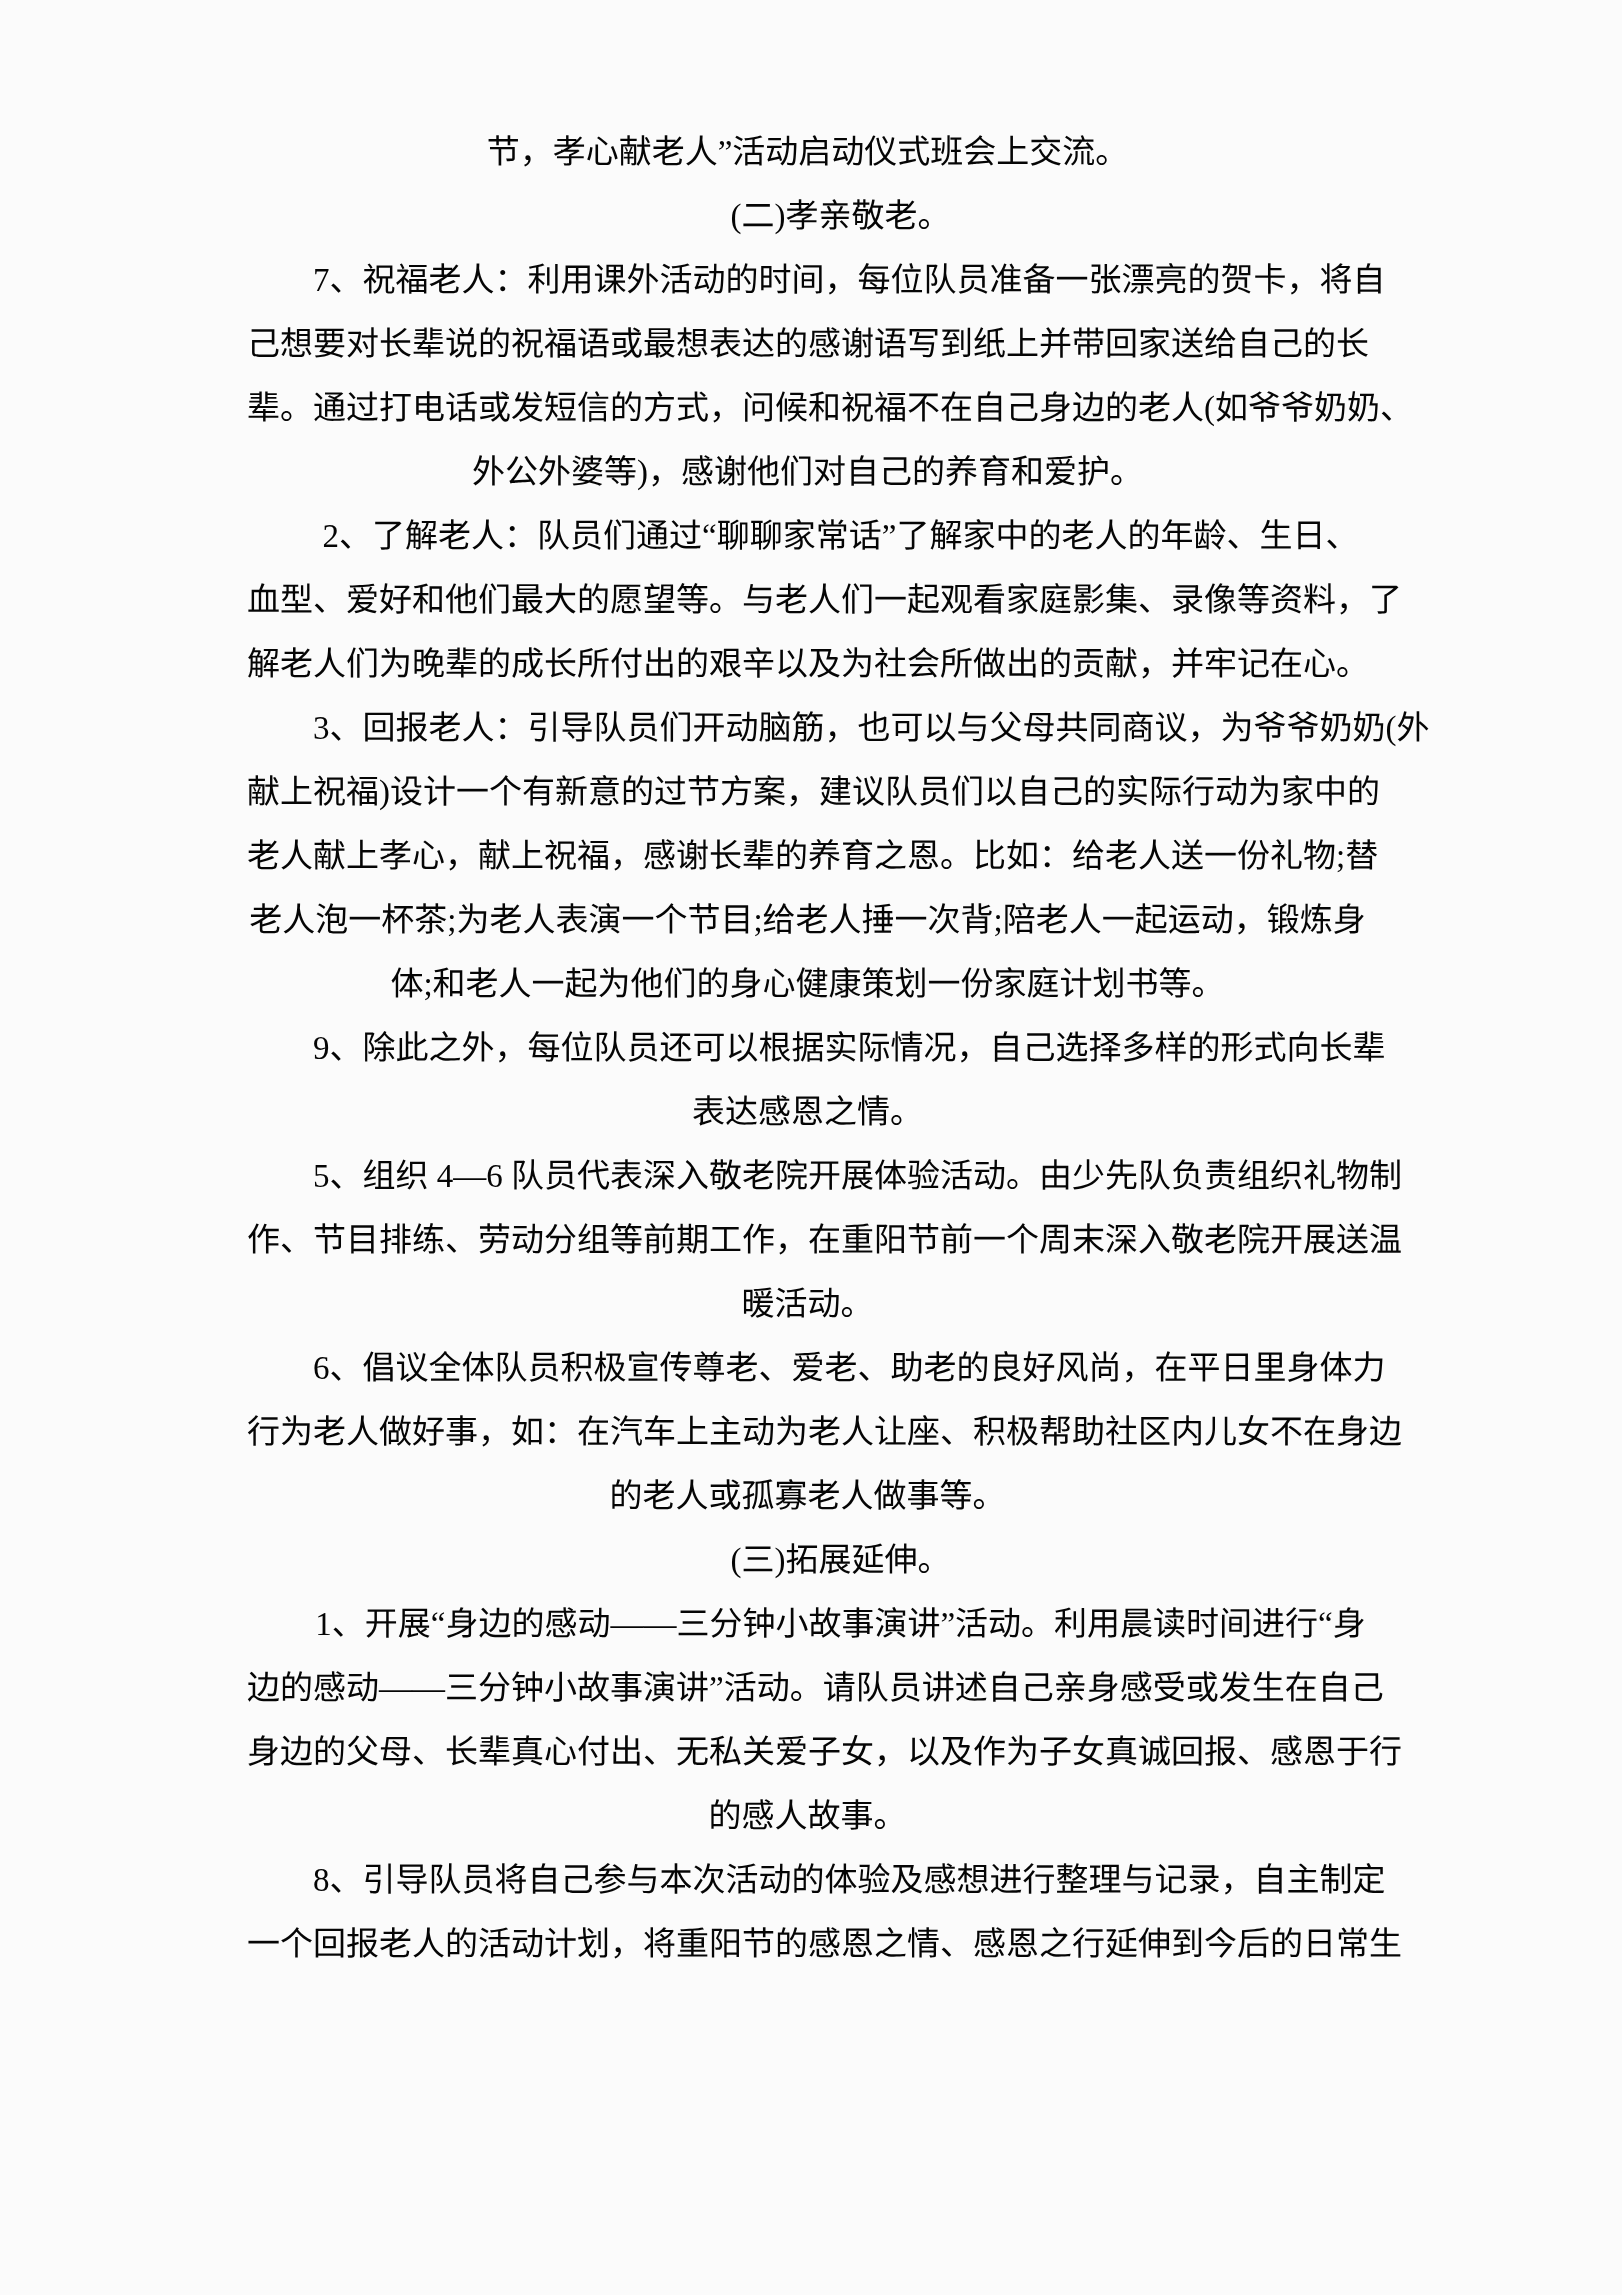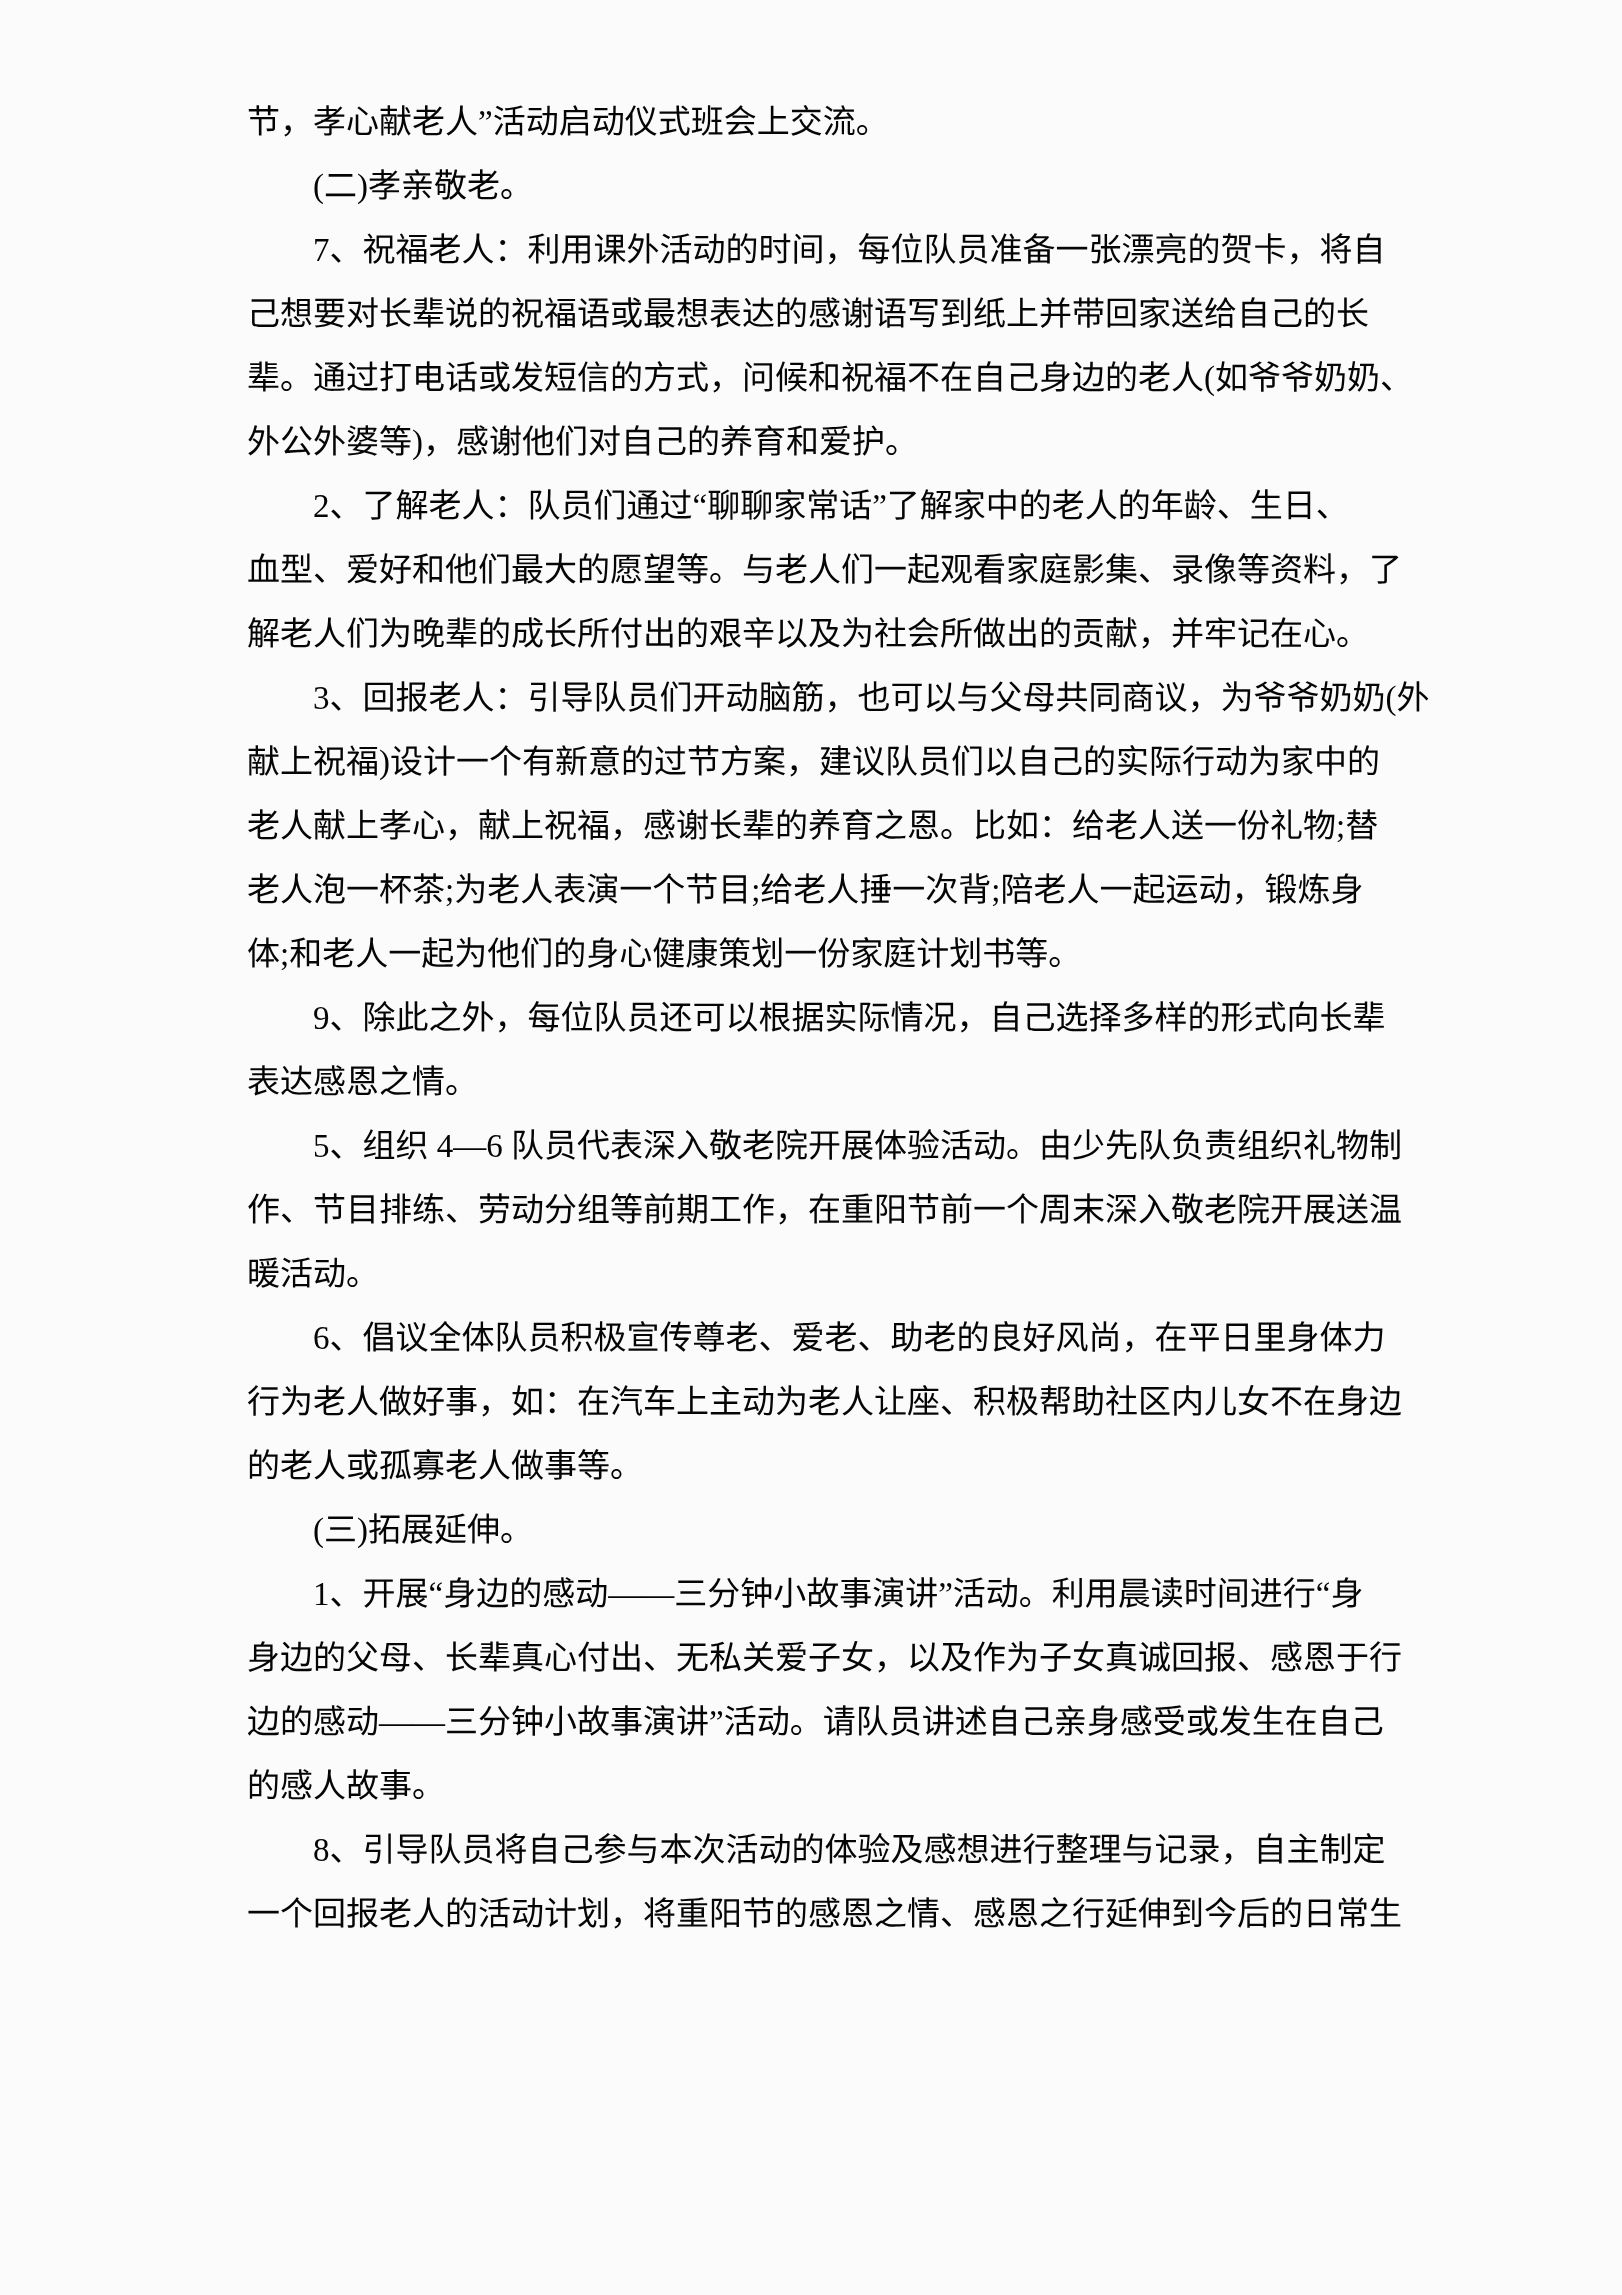--- a/index.html
+++ b/index.html
@@ -11,23 +11,24 @@
     height: 2295px;
     background: #fbfbfb;
     overflow: hidden;
   }
   .page {
     position: relative;
     width: 1623px;
     height: 2295px;
     background: #fbfbfb;
     box-sizing: border-box;
-    padding: 90px 0 0 247px;
+    padding: 120px 0 0 247px;
     color: #050505;
     font-family: "Liberation Serif", "DejaVu Serif", serif;
+    text-align: center;
   }
   .textblock {
     width: 1121px;
   }
   .line {
     font-size: 33px;
     line-height: 64px;
     height: 64px;
     white-space: nowrap;
     letter-spacing: 0;
@@ -58,20 +59,20 @@
     <div class="line indent">9、除此之外，每位队员还可以根据实际情况，自己选择多样的形式向长辈</div>
     <div class="line">表达感恩之情。</div>
     <div class="line indent">5、组织 4—6 队员代表深入敬老院开展体验活动。由少先队负责组织礼物制</div>
     <div class="line">作、节目排练、劳动分组等前期工作，在重阳节前一个周末深入敬老院开展送温</div>
     <div class="line">暖活动。</div>
     <div class="line indent">6、倡议全体队员积极宣传尊老、爱老、助老的良好风尚，在平日里身体力</div>
     <div class="line">行为老人做好事，如：在汽车上主动为老人让座、积极帮助社区内儿女不在身边</div>
     <div class="line">的老人或孤寡老人做事等。</div>
     <div class="line indent">(三)拓展延伸。</div>
     <div class="line indent">1、开展“身边的感动——三分钟小故事演讲”活动。利用晨读时间进行“身</div>
+    <div class="line">边的感动——三分钟小故事演讲”活动。请队员讲述自己亲身感受或发生在自己</div>
     <div class="line">身边的父母、长辈真心付出、无私关爱子女，以及作为子女真诚回报、感恩于行</div>
-    <div class="line">边的感动——三分钟小故事演讲”活动。请队员讲述自己亲身感受或发生在自己</div>
     <div class="line">的感人故事。</div>
     <div class="line indent">8、引导队员将自己参与本次活动的体验及感想进行整理与记录，自主制定</div>
     <div class="line">一个回报老人的活动计划，将重阳节的感恩之情、感恩之行延伸到今后的日常生</div>
   </div>
 </div>
 
 
 </body></html>

